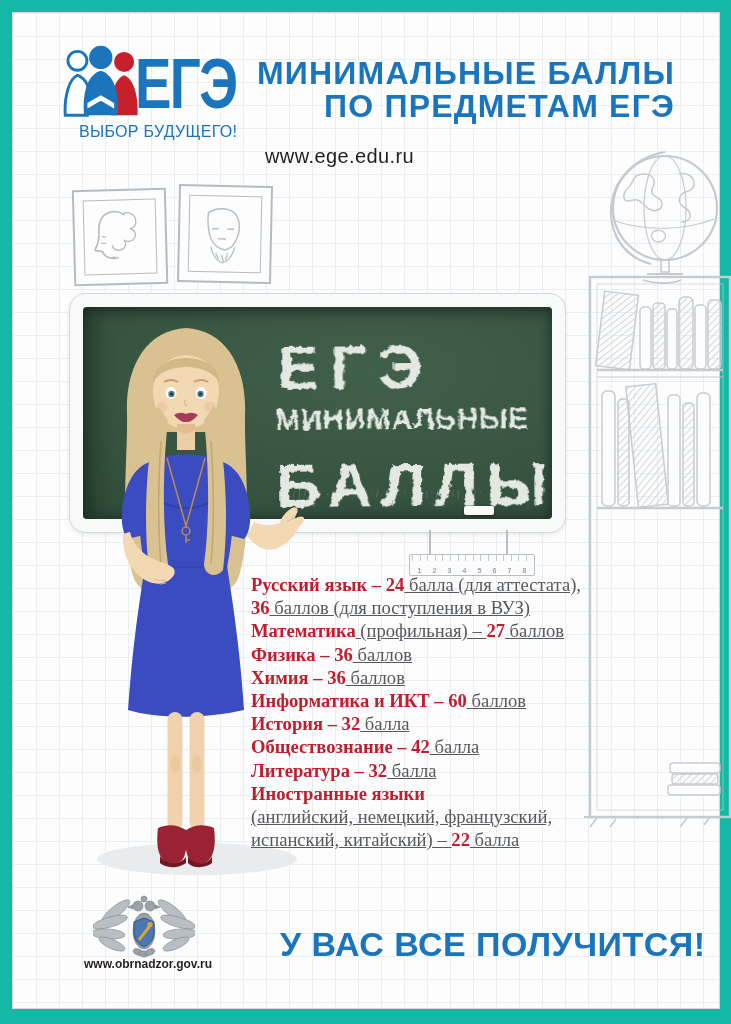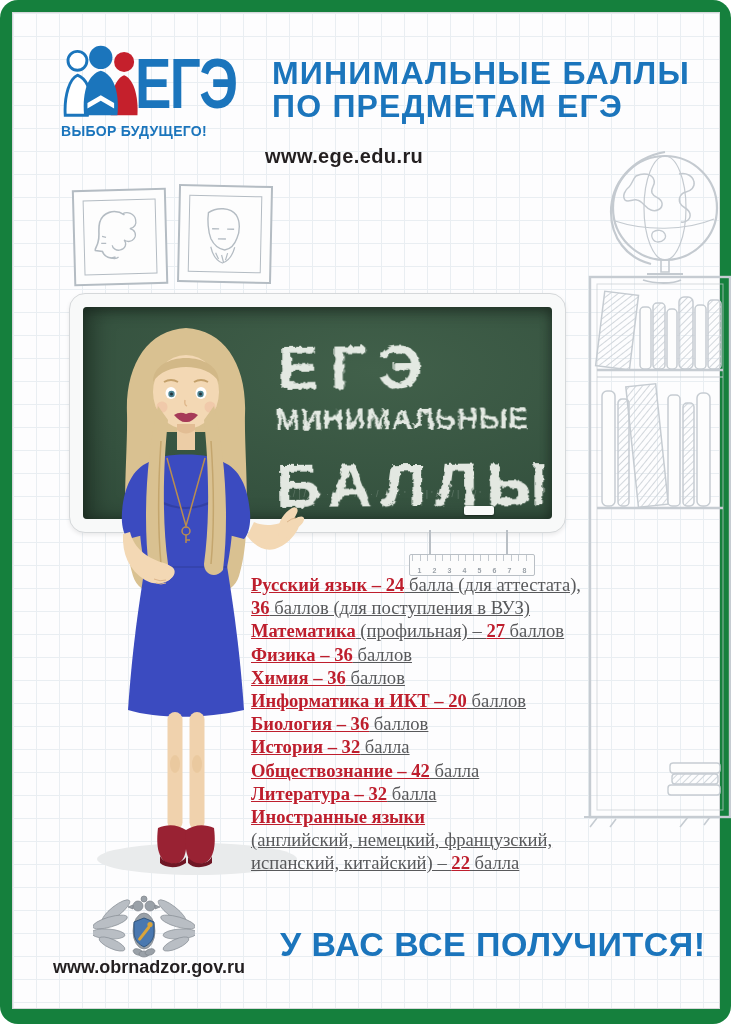--- a/index.html
+++ b/index.html
@@ -1,32 +1,32 @@
 <!DOCTYPE html>
 <html style="--blue: #1B75BC; --red: #BE1E2D; --gray: #58595B; --green_light: #35523F; --green_dark: #2B4534; --dress_blue: #3B4BC0; --chalk_white: #EEF2EC;"><head>
 <meta charset="utf-8">
 <style>
   html,body{margin:0;padding:0;}
-  .stage{position:relative;width:731px;height:1024px;background:#15803d;overflow:hidden;
-         font-family:"Liberation Sans", sans-serif;border-radius:18px;}
+  .stage{position:relative;width:731px;height:1024px;background:#14b8a6;overflow:hidden;
+         font-family:"Liberation Sans", sans-serif;}
   .poster{position:absolute;left:12px;top:12px;width:706px;height:995px;
           background-color:#fdfdfe;
           background-image:linear-gradient(#e9eef2 1px,transparent 1px),
                            linear-gradient(90deg,#e9eef2 1px,transparent 1px);
           background-size:23px 23px;
           border:1px solid #d6d8da;}
   
   .logo-icon{position:absolute;left:50px;top:30px;}
   .brand{position:absolute;left:122px;top:36px;font-size:70px;font-weight:bold;line-height:1;
          color:var(--blue,#1B75BC);letter-spacing:-2px;transform:scaleX(.78);transform-origin:left top;}
-  .tagline{position:absolute;left:48px;top:110px;font-size:14px;font-weight:bold;
+  .tagline{position:absolute;left:66px;top:110px;font-size:16px;font-weight:normal;
            color:var(--blue,#1B75BC);letter-spacing:.3px;}
-  .title{position:absolute;left:259px;top:44px;font-size:32px;line-height:33px;font-weight:bold;
-         color:var(--blue,#1B75BC);letter-spacing:1.2px;}
-  .site{position:absolute;left:252px;top:132px;font-size:20px;font-weight:bold;color:#231f20;letter-spacing:.4px;}
+  .title{position:absolute;left:244px;top:44px;font-size:32px;line-height:33px;font-weight:bold;
+         color:var(--blue,#1B75BC);letter-spacing:1.2px;text-align:right;}
+  .site{position:absolute;left:252px;top:132px;font-size:20px;font-weight:normal;color:#231f20;letter-spacing:.4px;}
   
   .sketch{position:absolute;}
   
   .board{position:absolute;left:56px;top:280px;width:495px;height:238px;border-radius:16px;
          background:#f8f9f9;border:1.5px solid #d5d8da;box-shadow:0 2px 4px rgba(0,0,0,.08);}
   .green{position:absolute;left:13px;top:13px;right:13px;bottom:13px;border-radius:4px;
          background:radial-gradient(120% 120% at 62% 30%, #41604a 0%, var(--green_light,#35523f) 55%, var(--green_dark,#2b4534) 100%);
          box-shadow:inset 12px 0 20px rgba(0,0,0,.28), inset -4px 0 10px rgba(0,0,0,.15), inset 0 5px 12px rgba(0,0,0,.22);}
   .chalk-svg{position:absolute;left:190px;top:16px;}
   .chalk-piece{position:absolute;right:58px;bottom:4px;width:30px;height:9px;background:#fafbfa;
@@ -37,28 +37,28 @@
   .hanger{position:absolute;width:1.5px;height:25px;background:#b9bfc5;top:517px;}
   .ruler{position:absolute;left:396px;top:541px;width:126px;height:22px;background:#fcfcfc;
          border:1.2px solid #b9bfc5;border-radius:2px;box-sizing:border-box;}
   .ruler .ticks{position:absolute;left:2px;right:2px;top:0;height:6px;
          background:repeating-linear-gradient(90deg,#c3c9cf 0 1px,transparent 1px 7.6px);}
   .ruler .nums{position:absolute;left:2px;right:2px;bottom:1px;display:flex;justify-content:space-around;
          font-size:7px;color:#9aa1a8;font-weight:bold;}
   
   .scores{position:absolute;left:238px;top:560px;width:380px;
           font-family:"Liberation Serif", serif;font-size:18.6px;line-height:23.2px;}
-  .score-line .red{color:var(--red,#BE1E2D);font-weight:bold;text-decoration:underline;}
+  .score-line .red{color:var(--red,#BE1E2D);font-weight:bold;}
   .score-line .gray{color:var(--gray,#58595B);text-decoration:underline;}
   
   .slogan{position:absolute;left:240px;top:912px;font-size:34px;font-weight:bold;
           color:var(--blue,#1B75BC);letter-spacing:.5px;margin-left:27px;}
   .emblem{position:absolute;left:80px;top:880px;}
   .emblem-site{position:absolute;left:40px;top:944px;width:190px;text-align:center;
-               font-size:18px;font-weight:bold;color:#231f20;}
+               font-size:12px;font-weight:bold;color:#231f20;}
 </style>
 </head>
 <body>
 
 <div class="stage">
  <div class="poster">
 
   <svg class="logo-icon" width="80" height="80" viewBox="0 0 72 70">
     <g>
       <circle cx="55" cy="16" r="9" fill="#C5202C"></circle>
@@ -254,22 +254,21 @@
       <path d="M127,541 C133,550 148,549 151,540 L151,547 C145,552 132,553 127,547 Z" fill="#6f1725"></path>
     </g>
   </svg>
 
   <div class="scores" id="scores">
         <div class="score-line"><span class="red">Русский язык – 24</span><span class="gray"> балла (для аттестата),</span></div>
         <div class="score-line"><span class="red">36</span><span class="gray"> баллов (для поступления в ВУЗ)</span></div>
         <div class="score-line"><span class="red">Математика</span><span class="gray"> (профильная) – </span><span class="red">27</span><span class="gray"> баллов</span></div>
         <div class="score-line"><span class="red">Физика – 36</span><span class="gray"> баллов</span></div>
         <div class="score-line"><span class="red">Химия – 36</span><span class="gray"> баллов</span></div>
-        <div class="score-line"><span class="red">Информатика и ИКТ – 20</span><span class="gray"> баллов</span></div>
-        <div class="score-line"><span class="red">Биология – 36</span><span class="gray"> баллов</span></div>
+        <div class="score-line"><span class="red">Информатика и ИКТ – 60</span><span class="gray"> баллов</span></div>
         <div class="score-line"><span class="red">История – 32</span><span class="gray"> балла</span></div>
         <div class="score-line"><span class="red">Обществознание – 42</span><span class="gray"> балла</span></div>
         <div class="score-line"><span class="red">Литература – 32</span><span class="gray"> балла</span></div>
         <div class="score-line"><span class="red">Иностранные языки</span></div>
         <div class="score-line"><span class="gray">(английский, немецкий, французский,</span></div>
         <div class="score-line"><span class="gray">испанский, китайский) – </span><span class="red">22</span><span class="gray"> балла</span></div>
       </div>
 
   <div class="slogan">У ВАС ВСЕ ПОЛУЧИТСЯ!</div>
 

